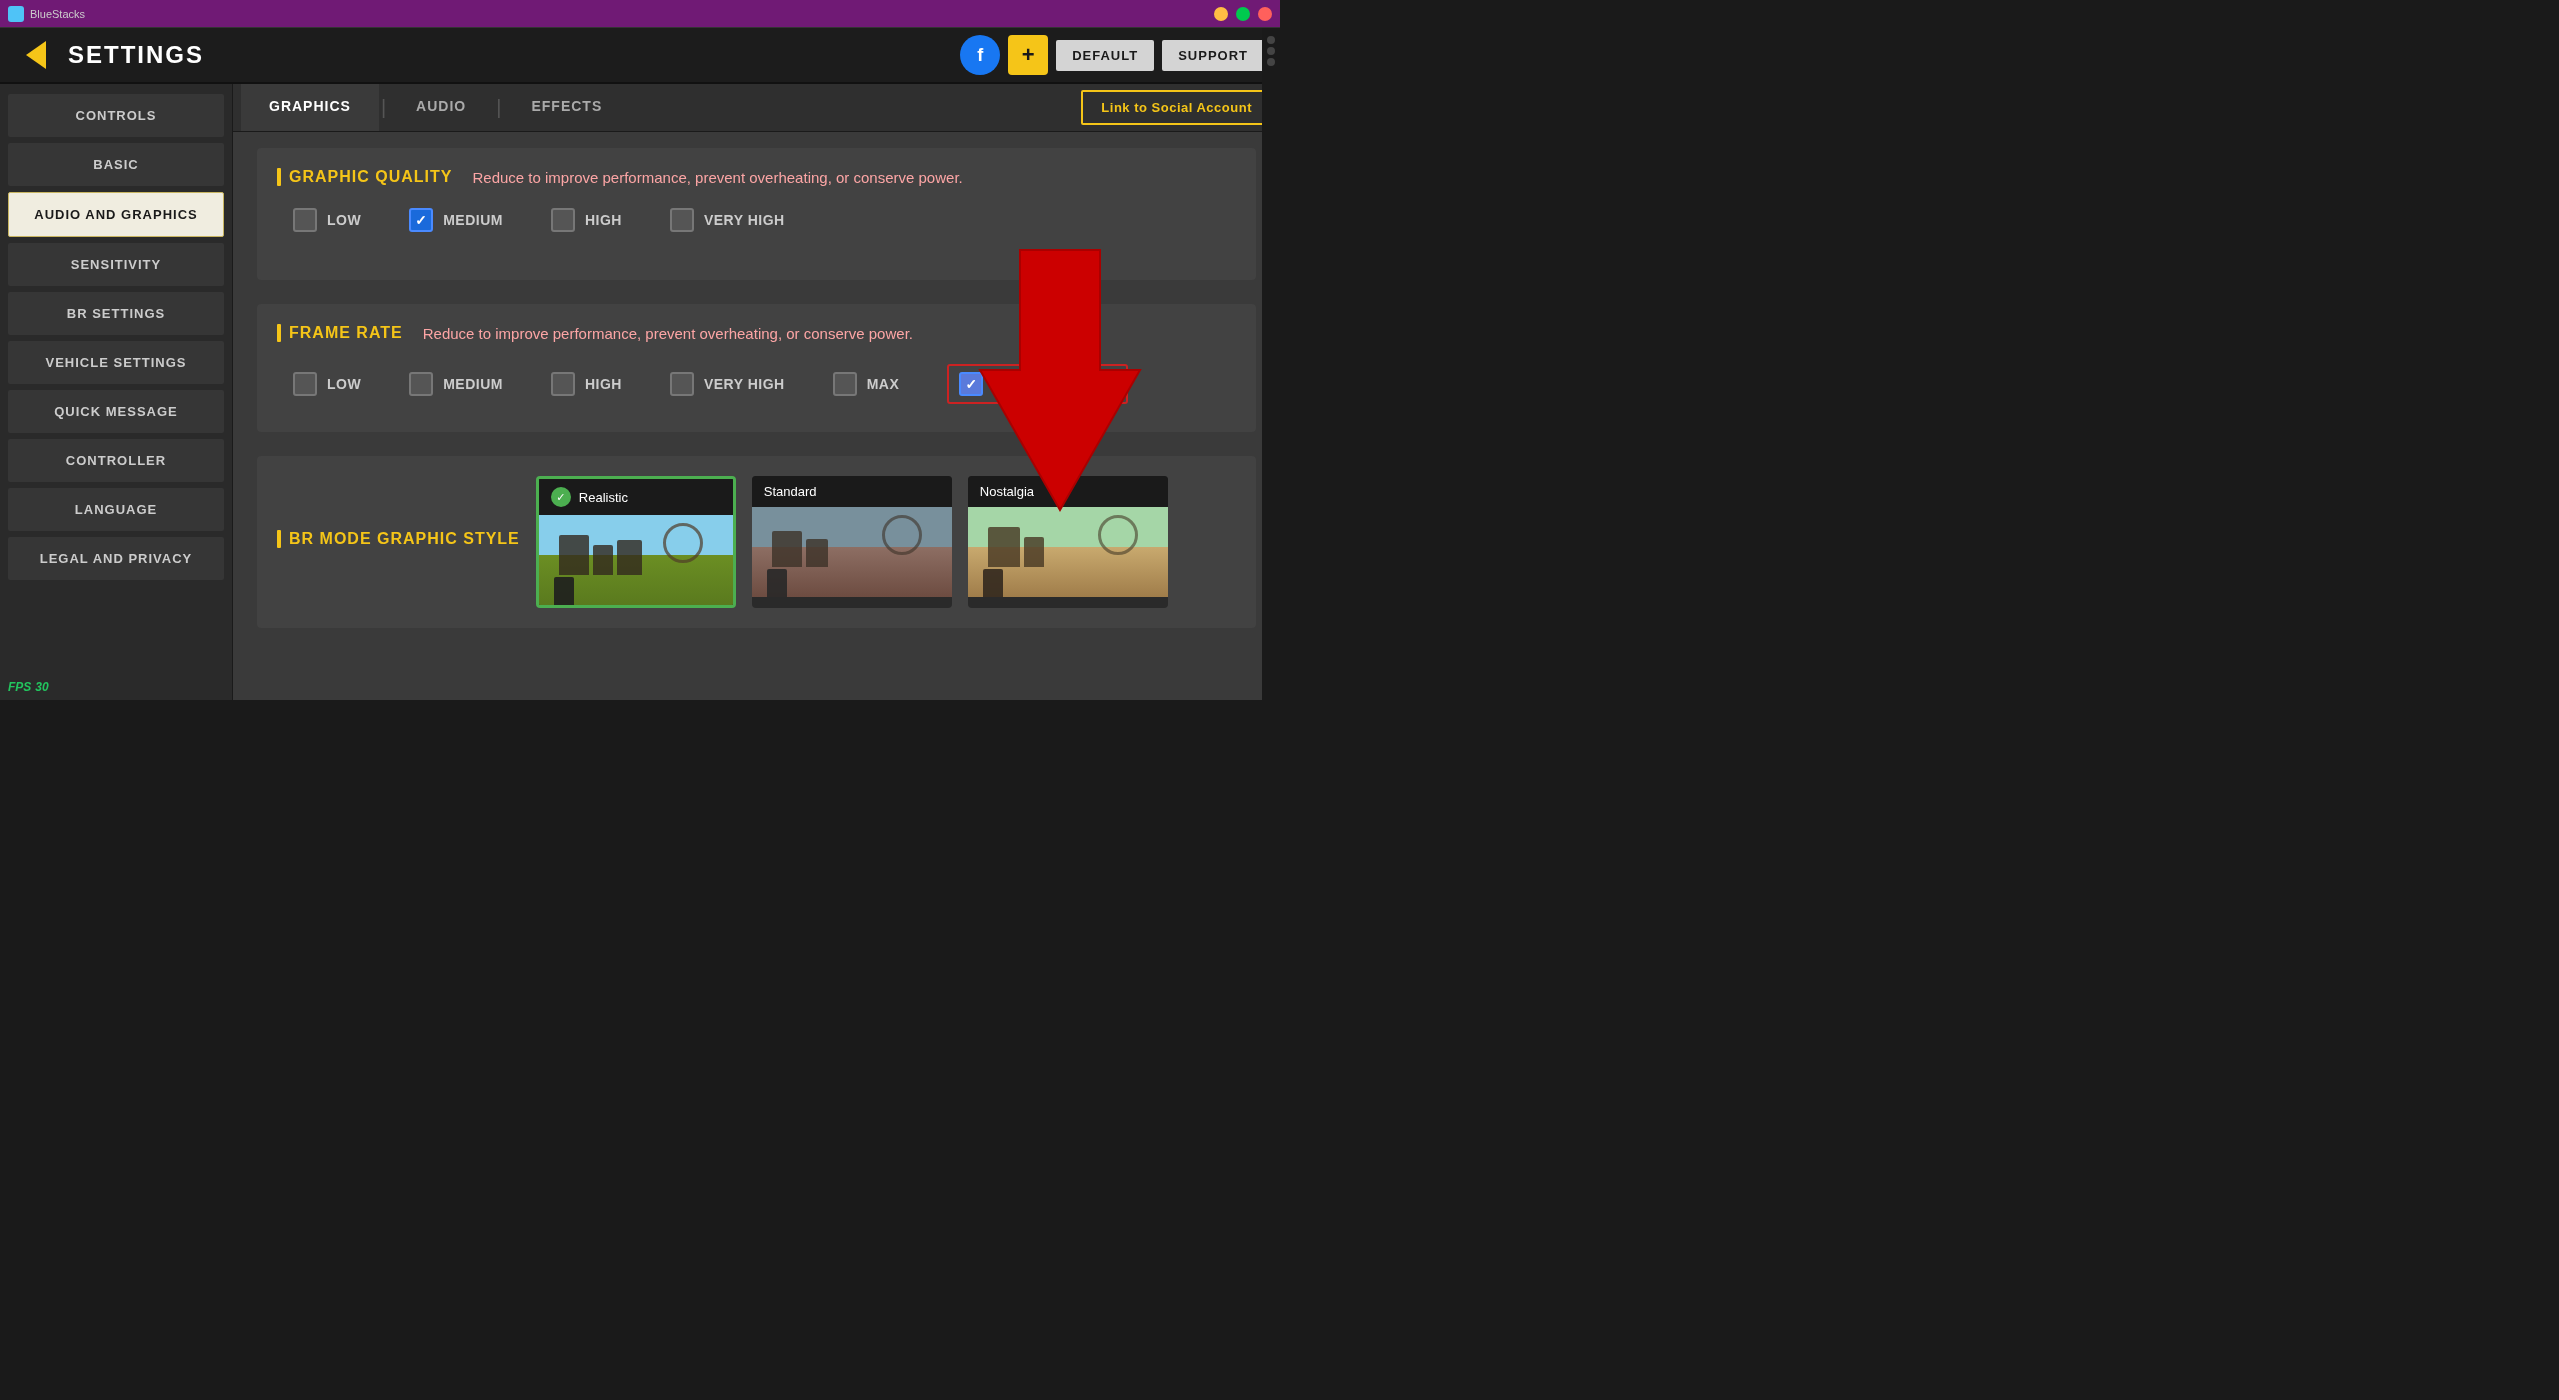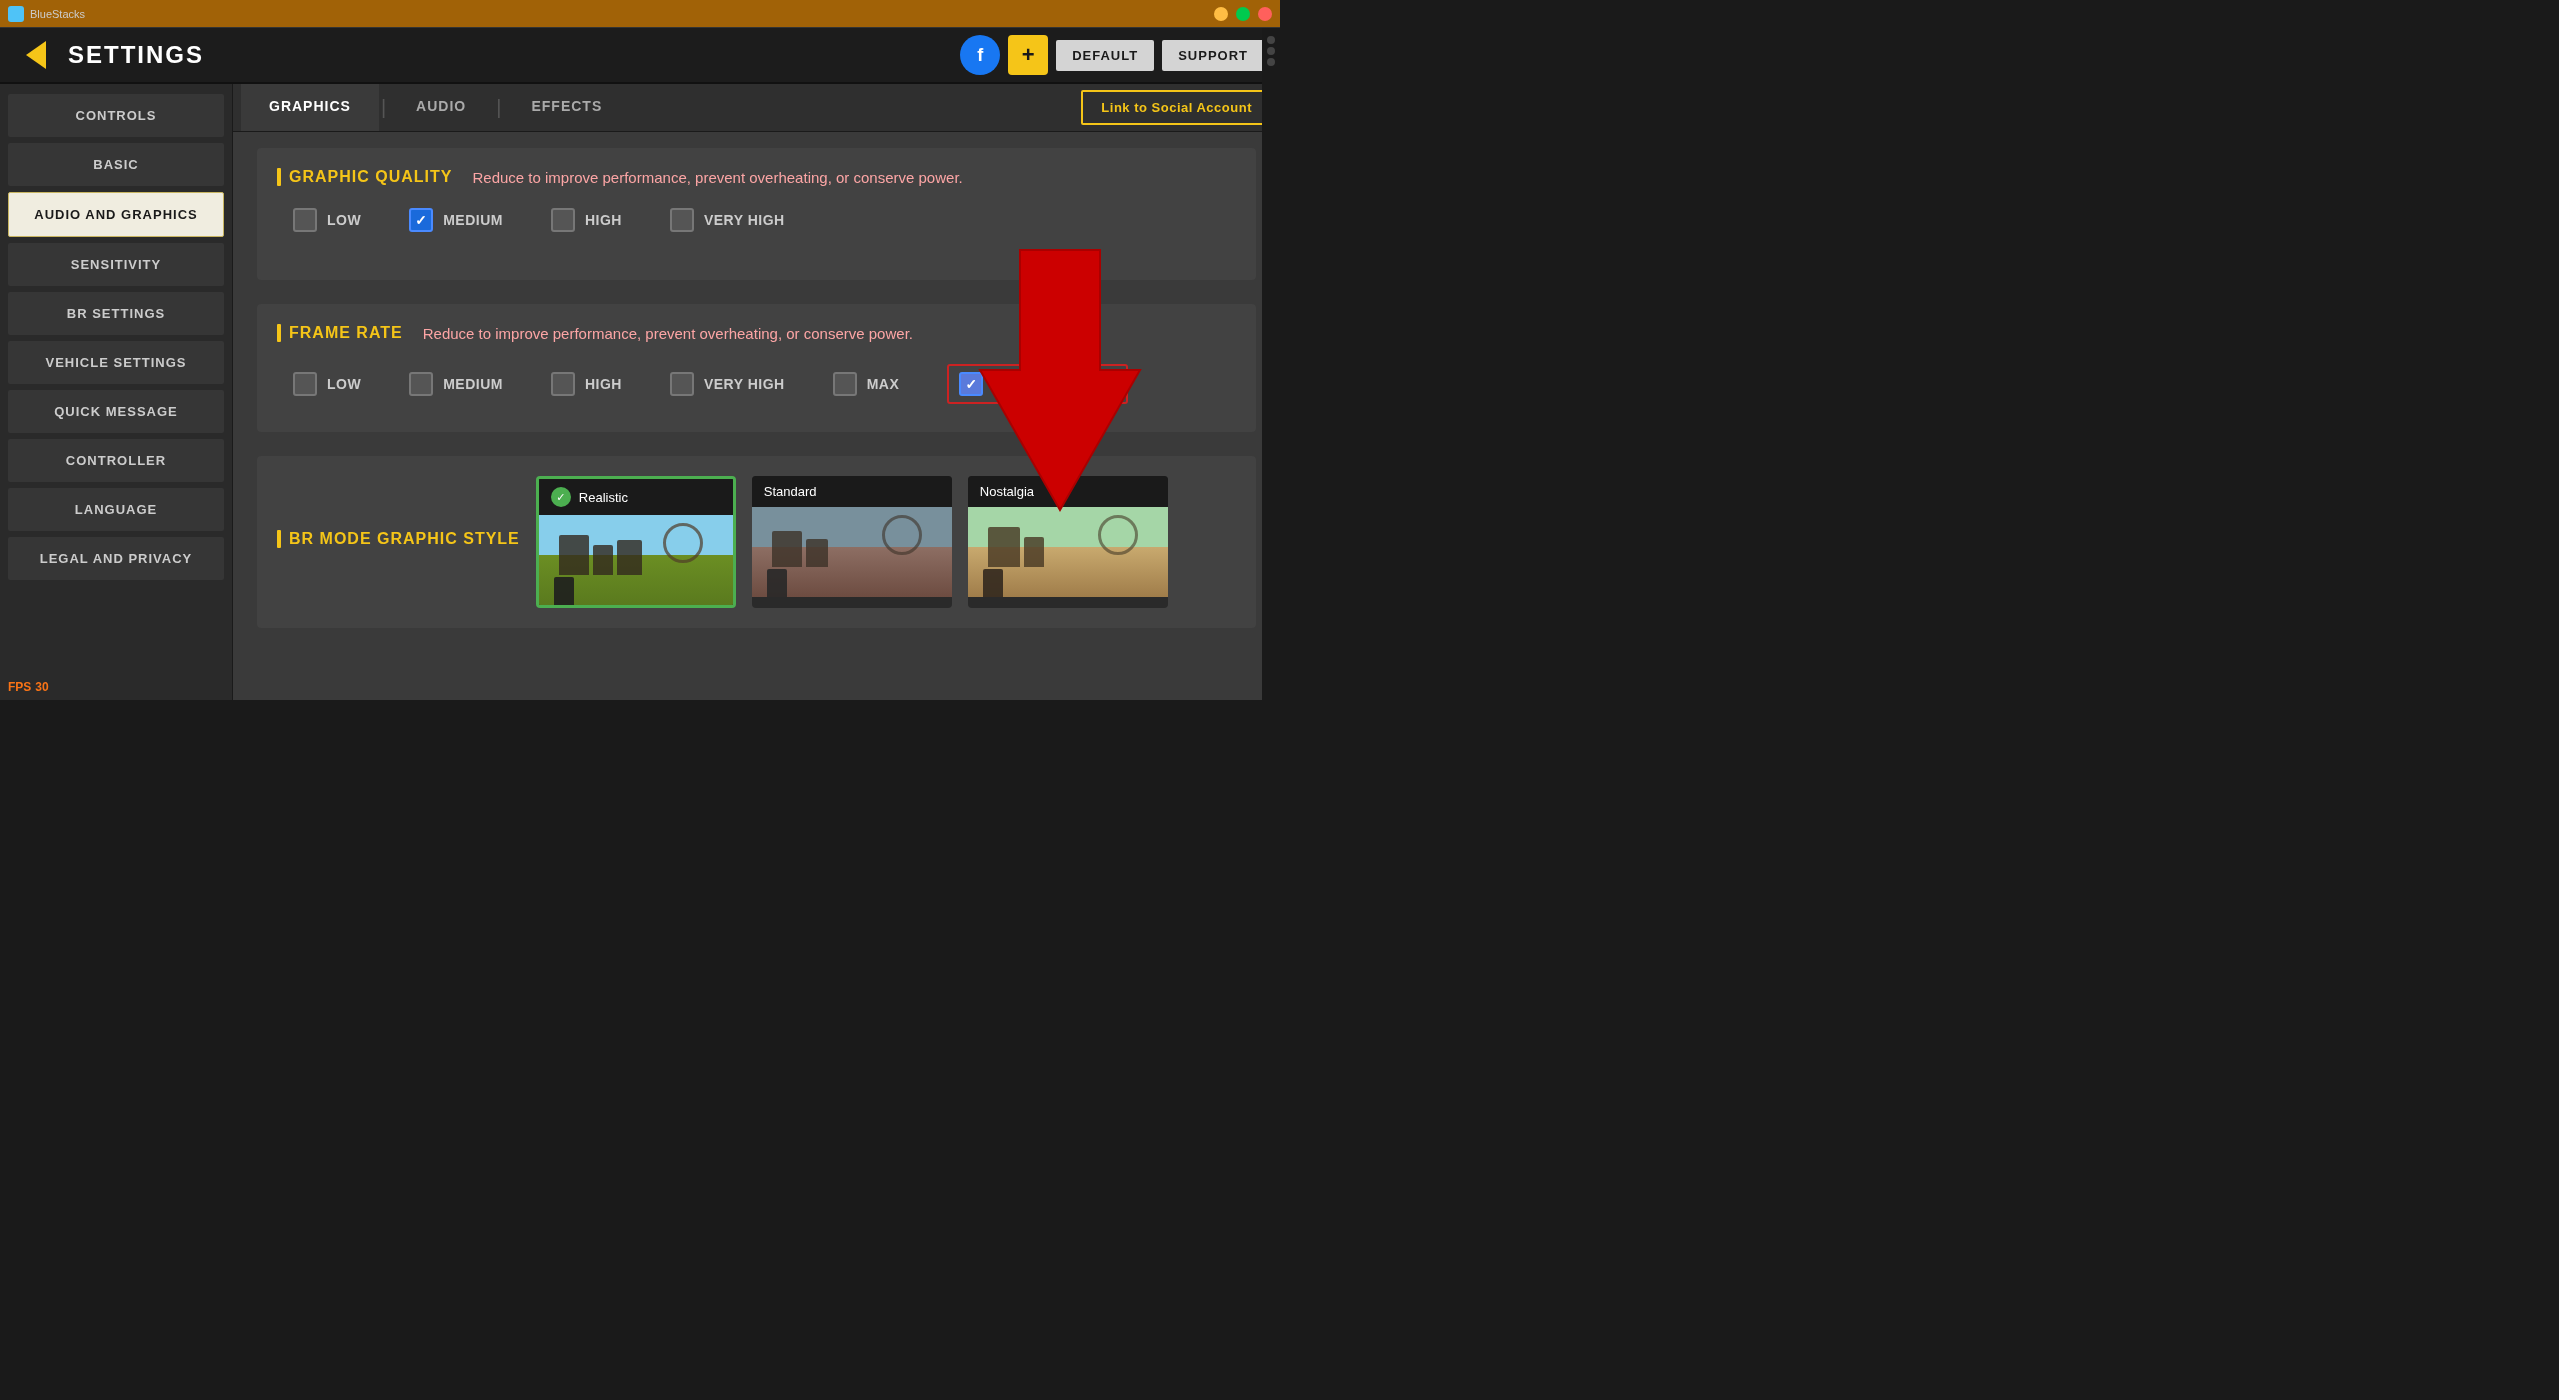--- a/index.html
+++ b/index.html
@@ -8,21 +8,21 @@
       height: 700px;
       background: #1a1a1a;
       font-family: 'Arial', sans-serif;
       overflow: hidden;
       position: relative;
     }
 
     
     .title-bar {
       height: 28px;
-      background: #a16207;
+      background: #701a75;
       display: flex;
       align-items: center;
       padding: 0 8px;
       border-bottom: 1px solid #333;
     }
     .title-bar-logo {
       display: flex;
       align-items: center;
       gap: 6px;
     }
@@ -179,25 +179,26 @@
       color: #1a1a1a;
       border: 1px solid #c8b560;
     }
     .sidebar-item-label { display: block; }
 
     
     .fps-counter {
       position: absolute;
       bottom: 4px;
       left: 8px;
-      color: #f97316;
+      color: #22c55e;
       font-size: 12px;
       font-weight: bold;
       display: flex;
       gap: 4px;
+      font-style: italic;
     }
 
     
     .main-panel {
       flex: 1;
       background: #3a3a3a;
       display: flex;
       flex-direction: column;
       overflow: hidden;
     }

